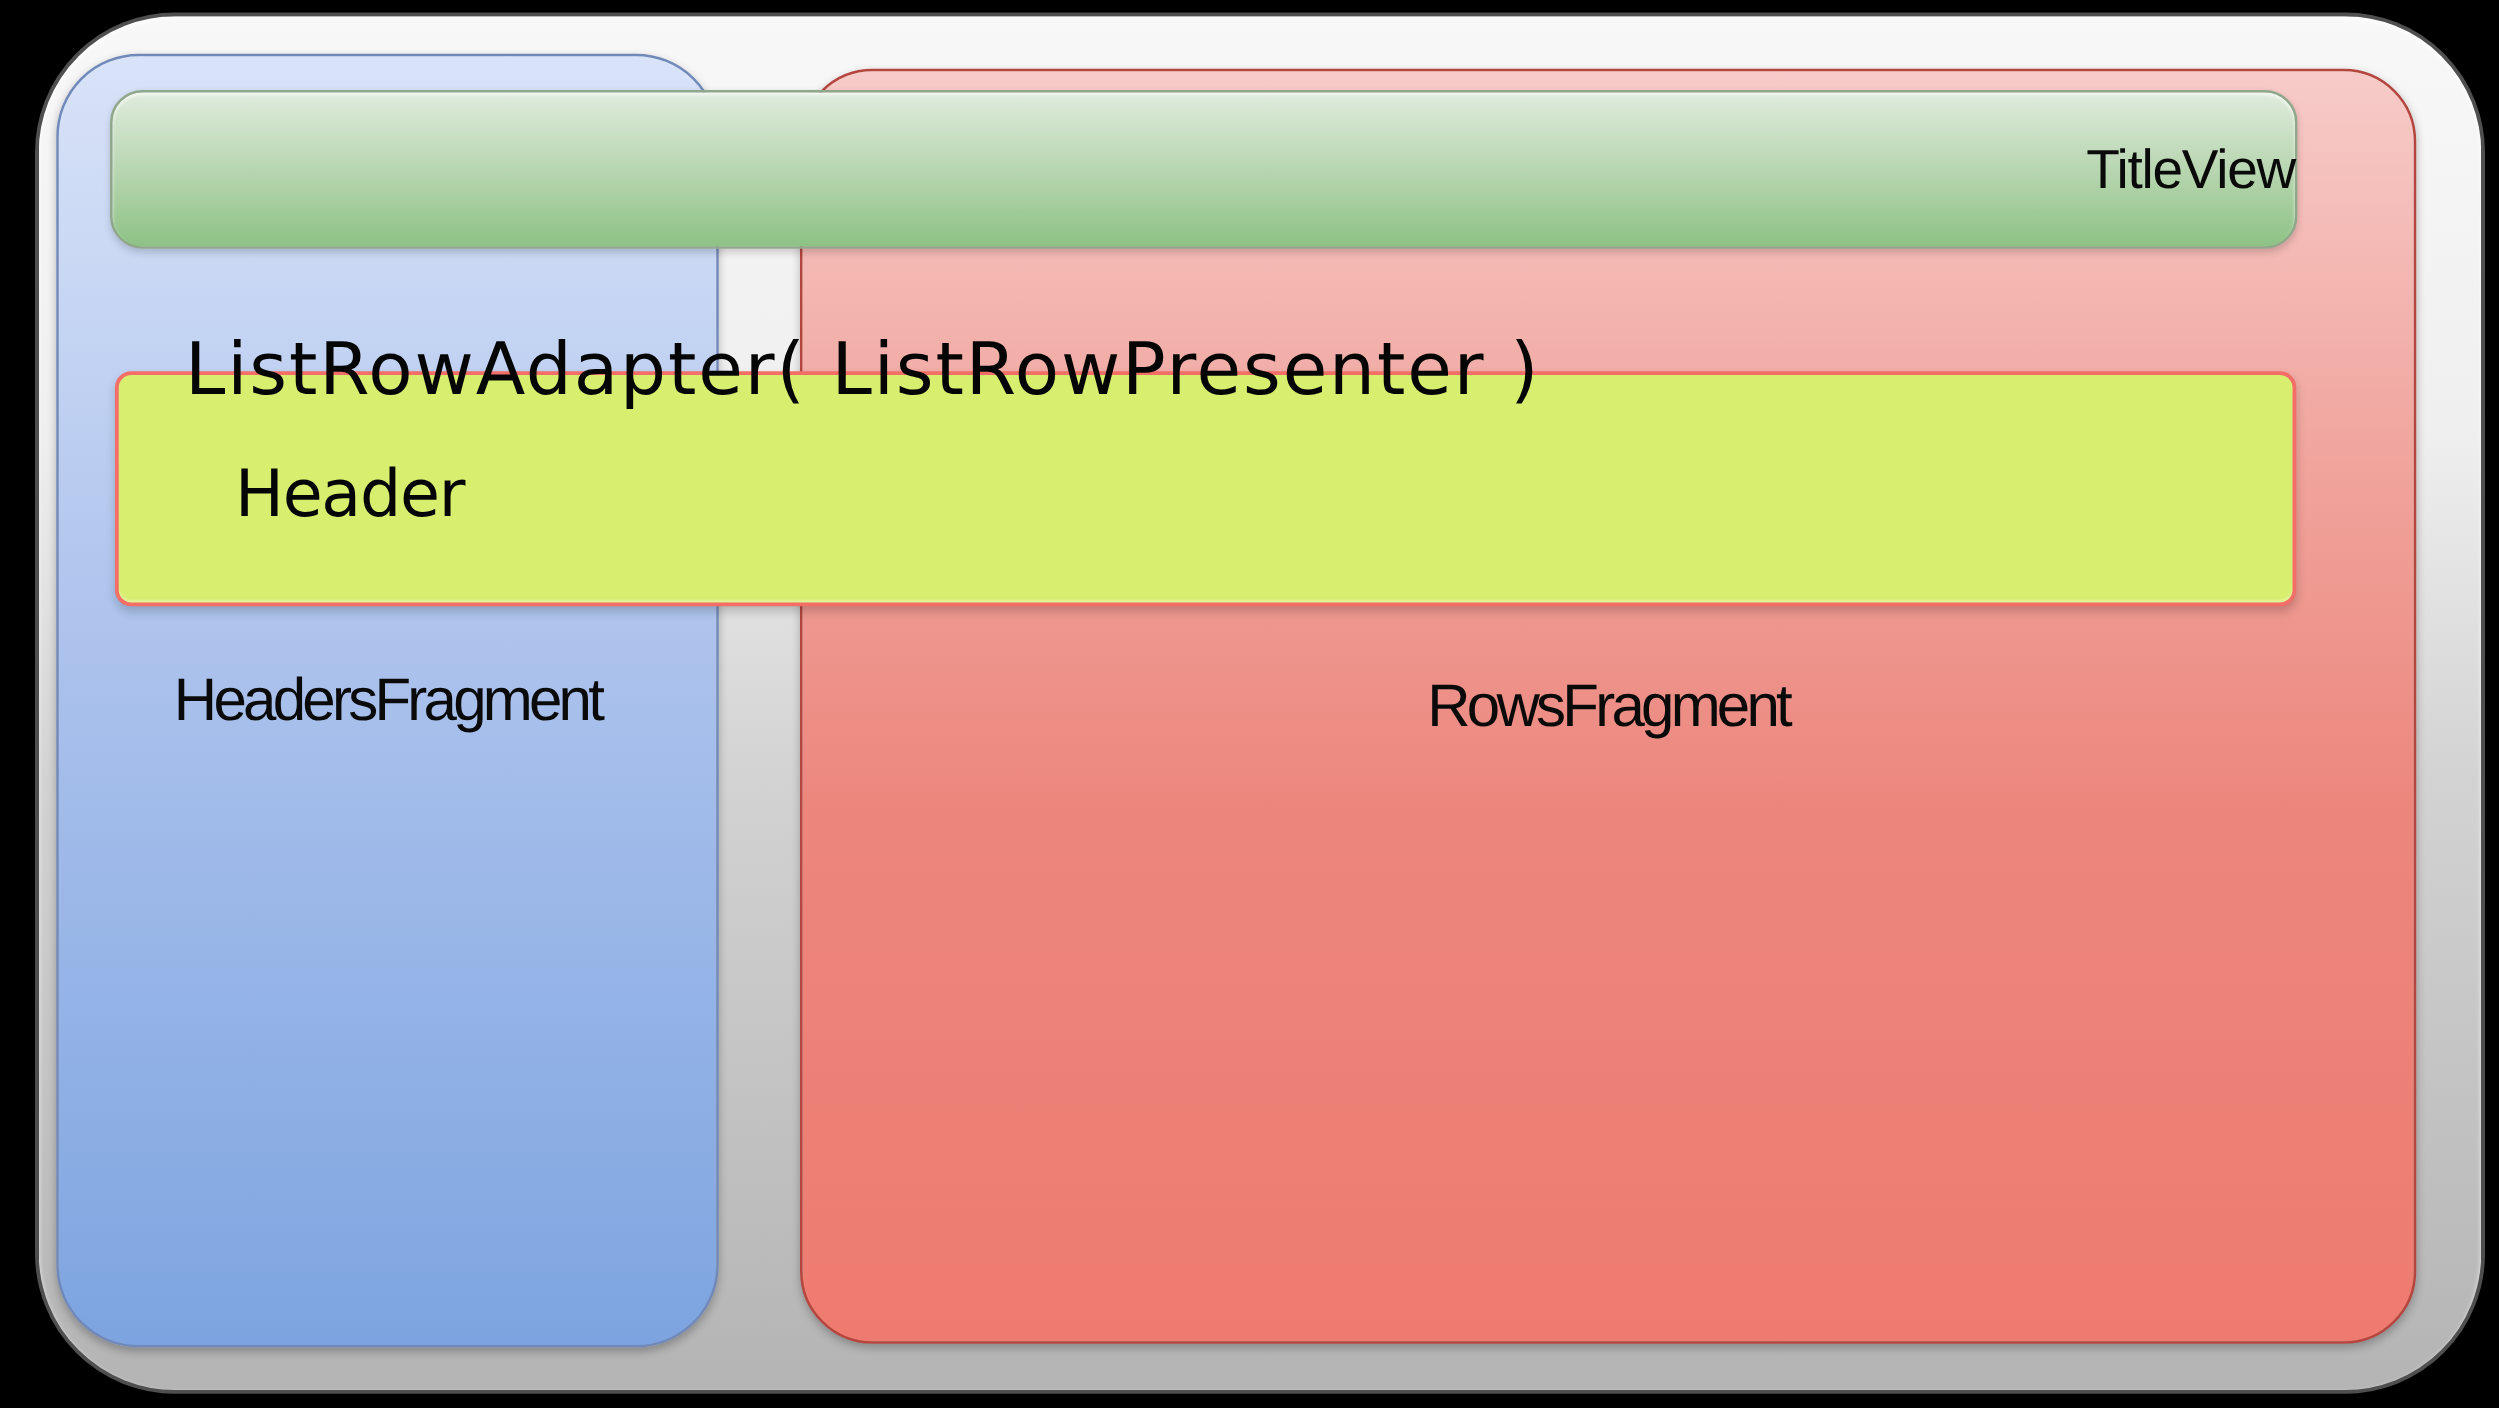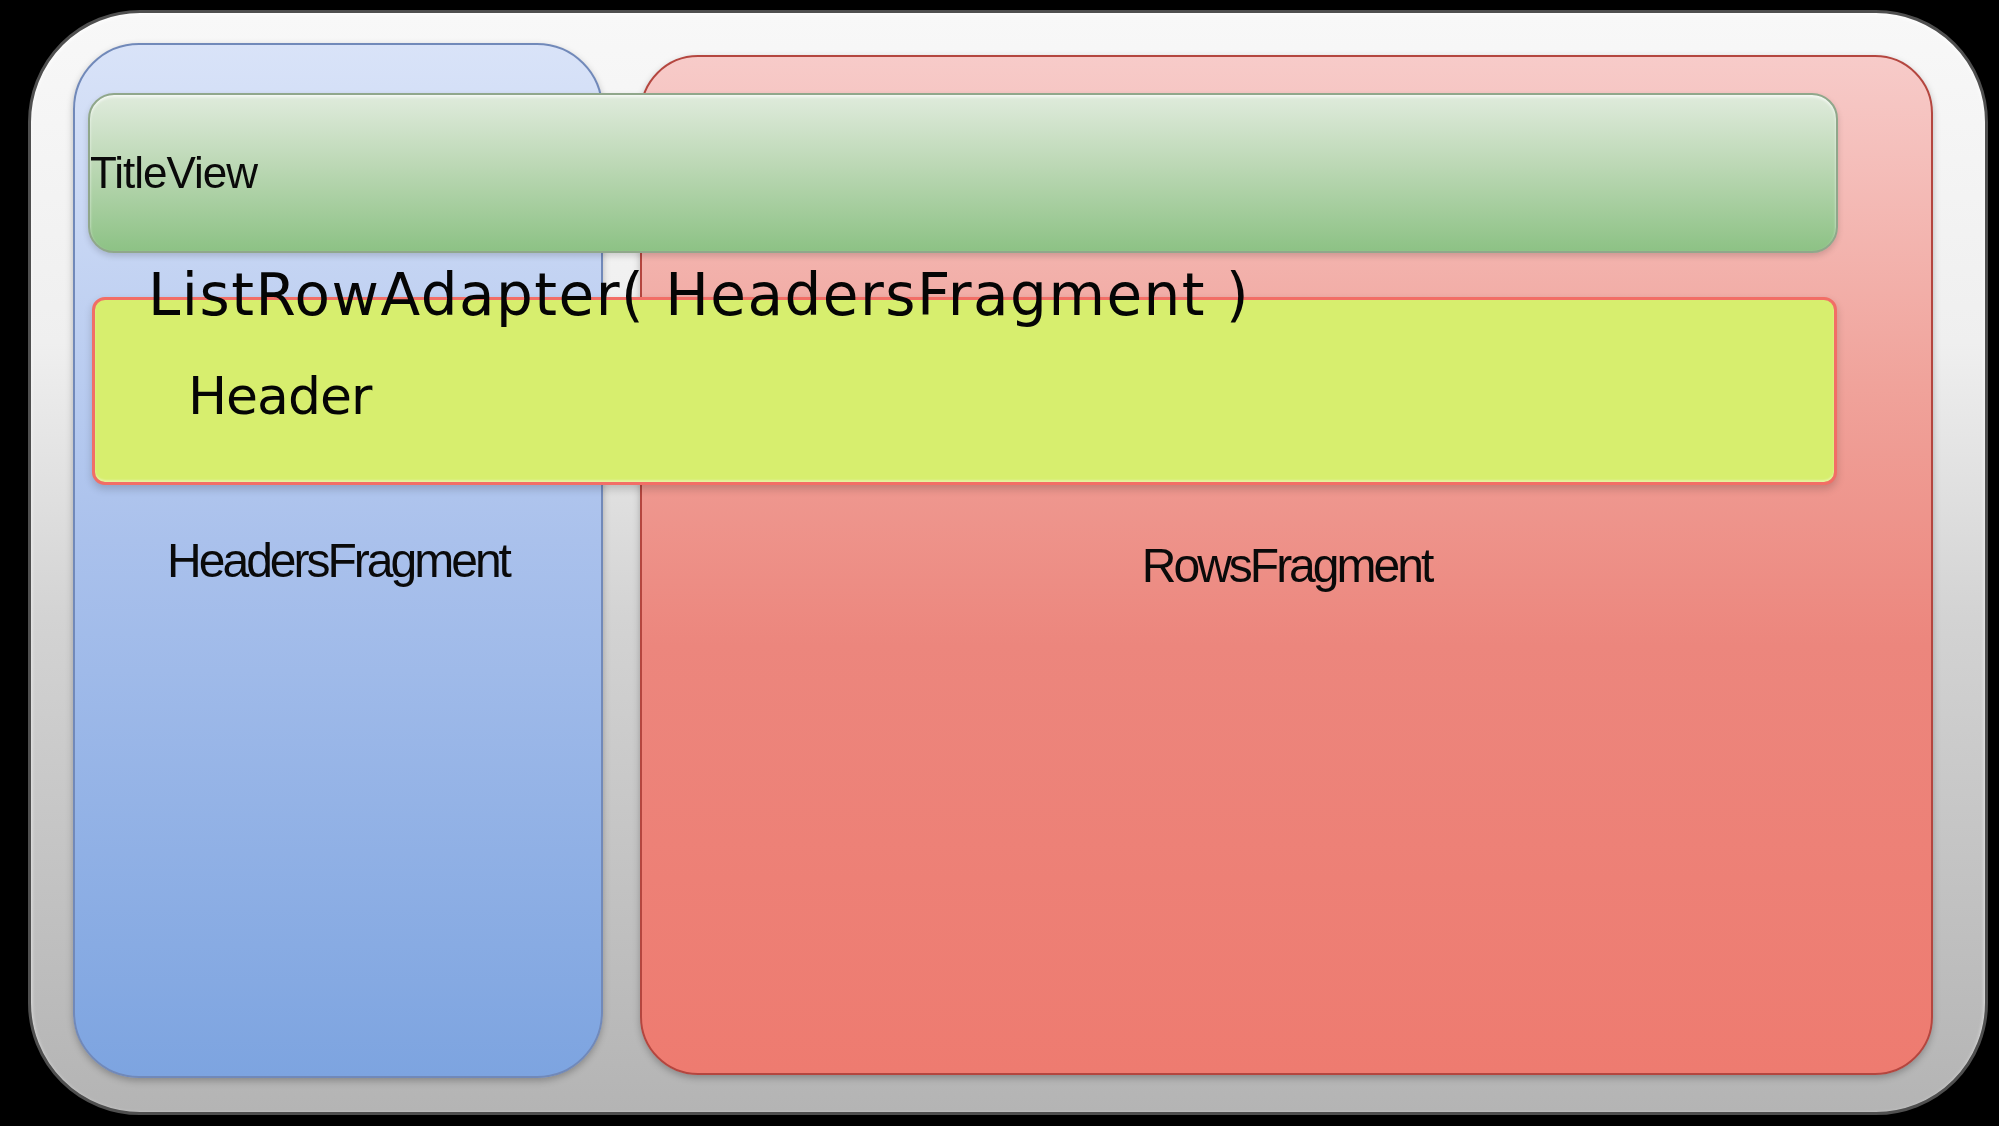--- a/index.html
+++ b/index.html
@@ -38,21 +38,20 @@
     width: 530px;
     height: 1035px;
     box-sizing: border-box;
     border: 2px solid #7189b9;
     border-radius: 66px;
     background: linear-gradient(180deg, #d9e3f8 0%, #aac1ec 48%, #7da4e0 100%);
     box-shadow: 0 3px 7px rgba(0,0,0,0.25);
     display: flex;
     align-items: center;
     justify-content: center;
-    margin-left: 28px;
   }
   
   .rows-panel {
     position: absolute;
     left: 640px;
     top: 55px;
     width: 1293px;
     height: 1020px;
     box-sizing: border-box;
     border: 2px solid #b4463f;
@@ -66,31 +65,31 @@
   .fragment-label {
     color: #0a0a0a;
     font-size: 48px;
     letter-spacing: -3px;
     white-space: nowrap;
   }
   
   .title-bar {
     position: absolute;
     left: 88px;
-    top: 93px;
+    top: 72px;
     width: 1750px;
-    height: 160px;
+    height: 127px;
     box-sizing: border-box;
     border: 2px solid #90a78b;
     border-radius: 26px;
     background: linear-gradient(180deg, #dfebdc 0%, #bcd8b5 45%, #8dc285 100%);
     box-shadow: inset 0 2px 3px rgba(255,255,255,0.7), 0 3px 6px rgba(0,0,0,0.16);
     display: flex;
     align-items: center;
-    justify-content: flex-start;
+    justify-content: flex-end;
   }
   .title-label {
     color: #0a0a0a;
     font-size: 44px;
     letter-spacing: -1px;
     white-space: nowrap;
   }
   
   .adapter-box {
     position: absolute;
@@ -145,18 +144,18 @@
   <div class="rows-panel">
     <span class="fragment-label">RowsFragment</span>
   </div>
 
   <div class="title-bar">
     <span class="title-label">TitleView</span>
   </div>
 
   <div class="adapter-box"></div>
 
-  <div class="big-text row-adapter-text">ListRowAdapter( HeadersFragment )</div>
+  <div class="big-text row-adapter-text">ListRowAdapter( ListRowPresenter )</div>
 
   <div class="big-text header-text">Header</div>
 
 
 </div>
 
 </body></html>

